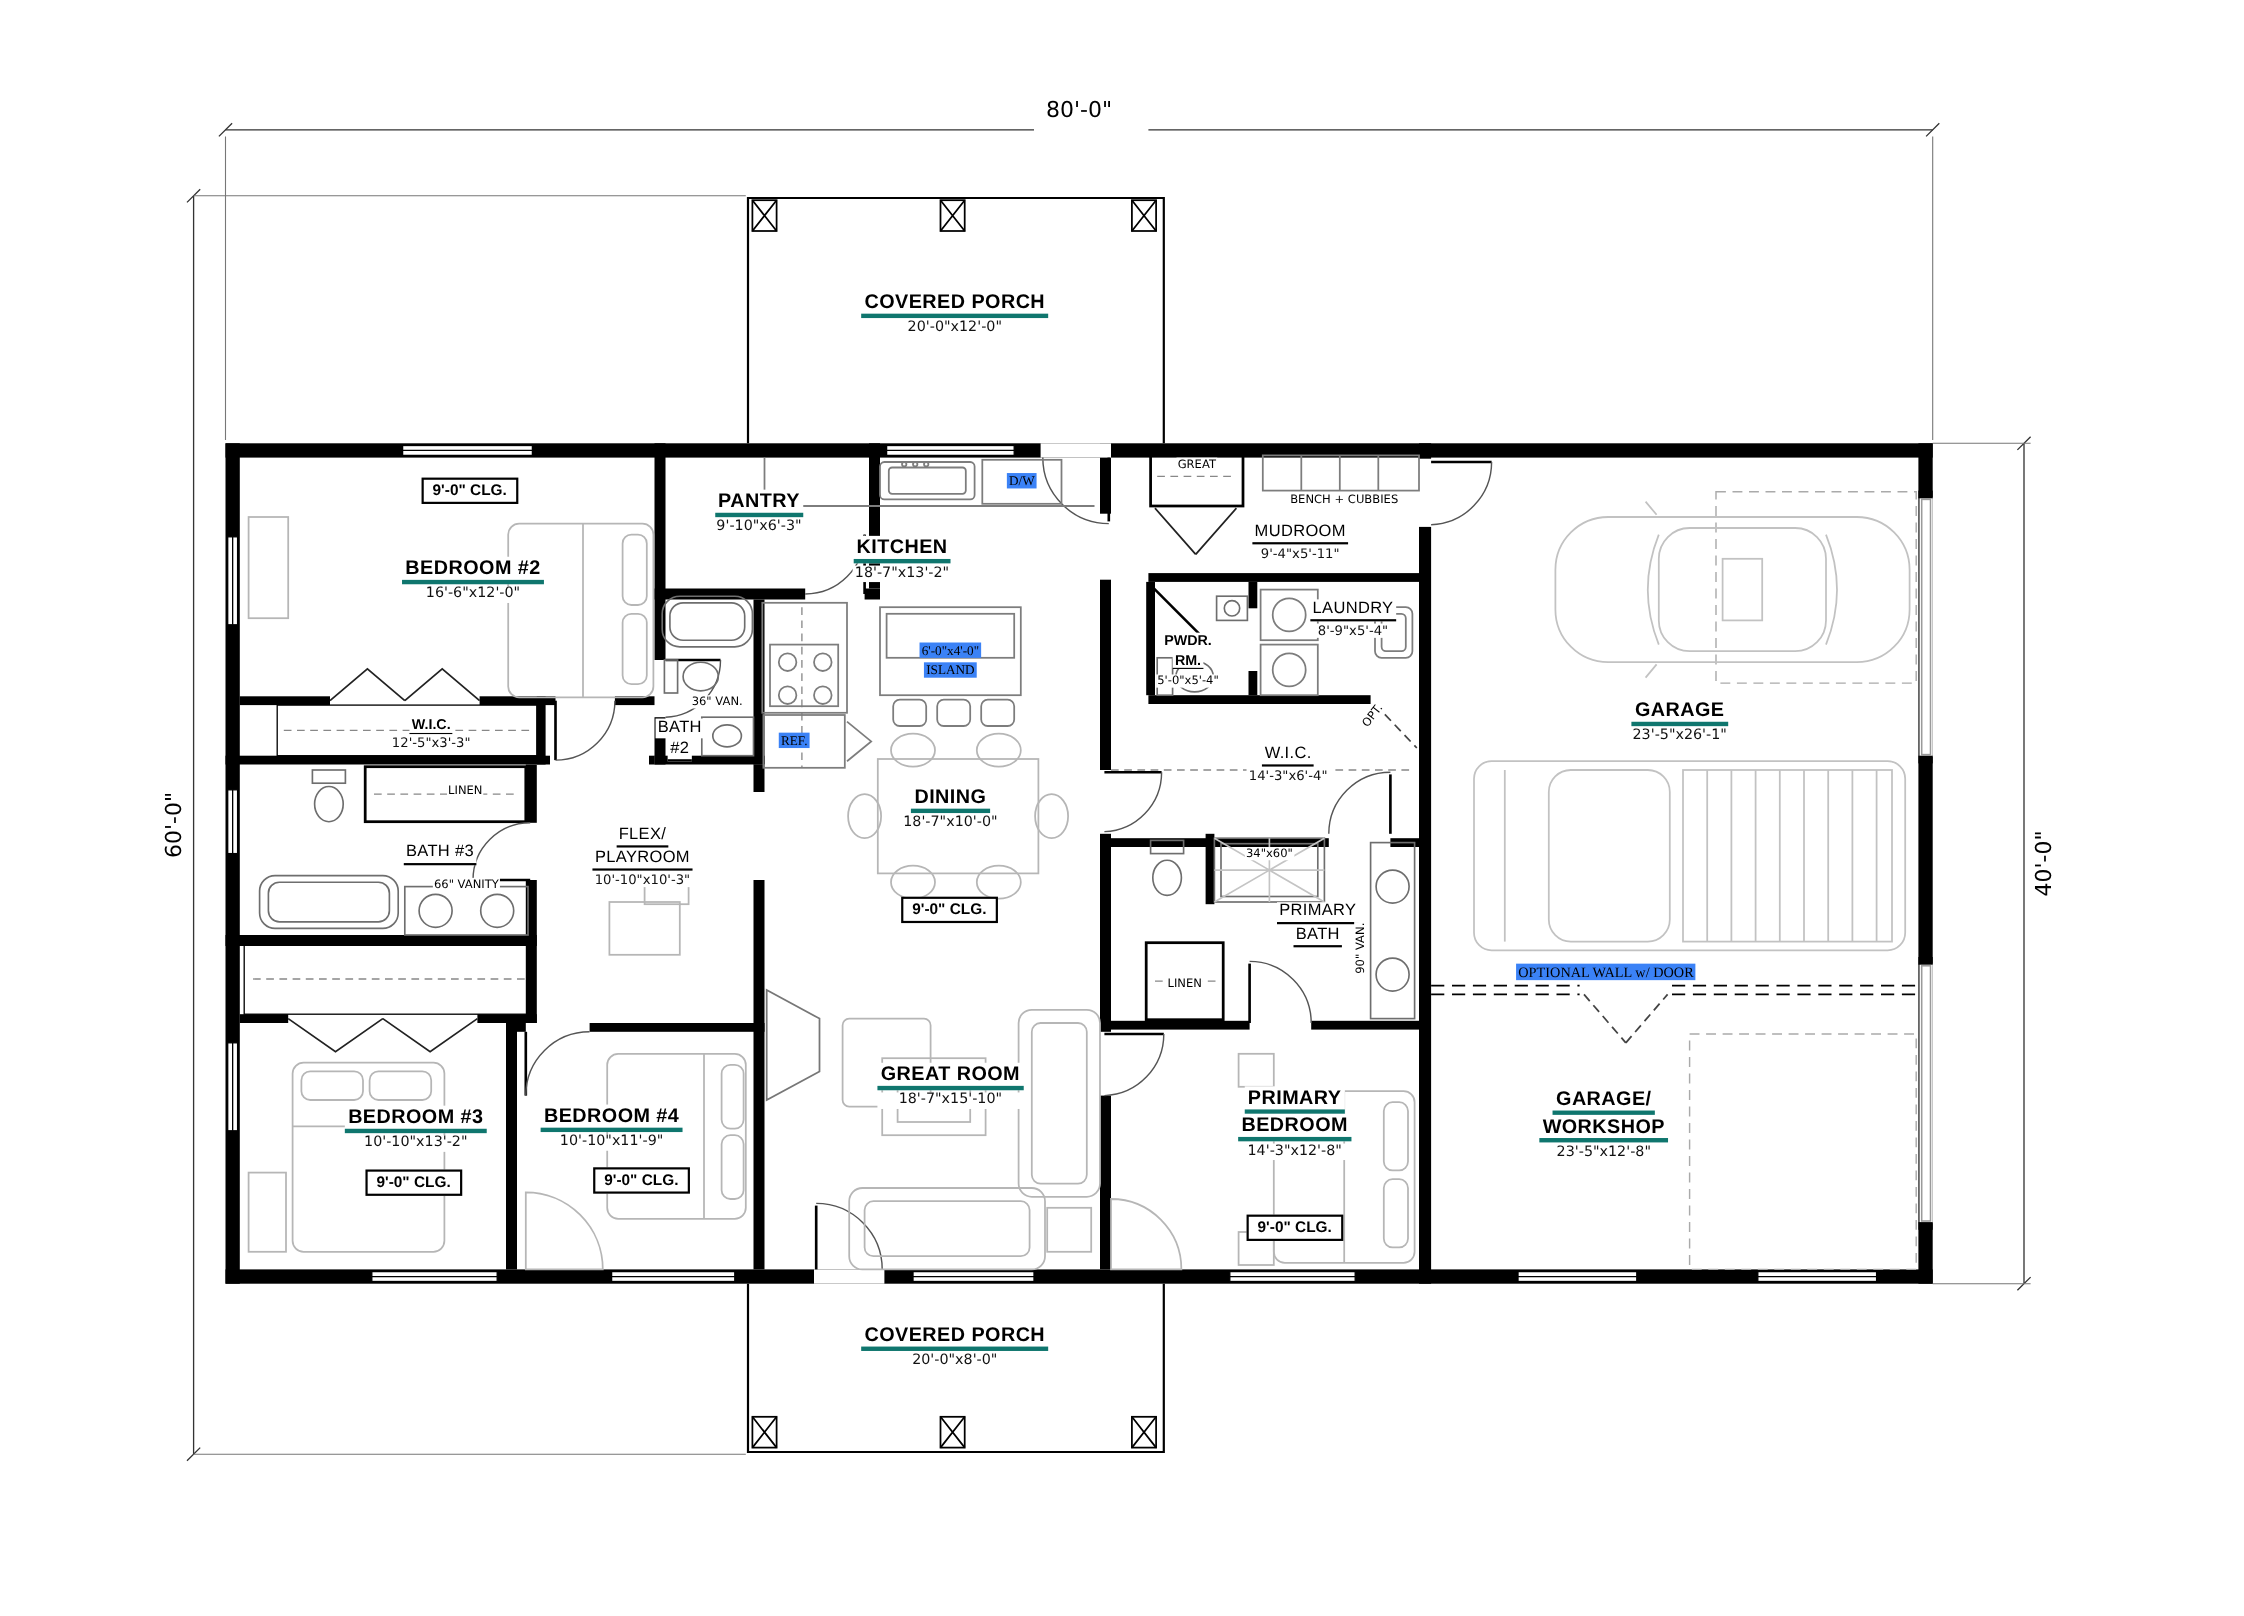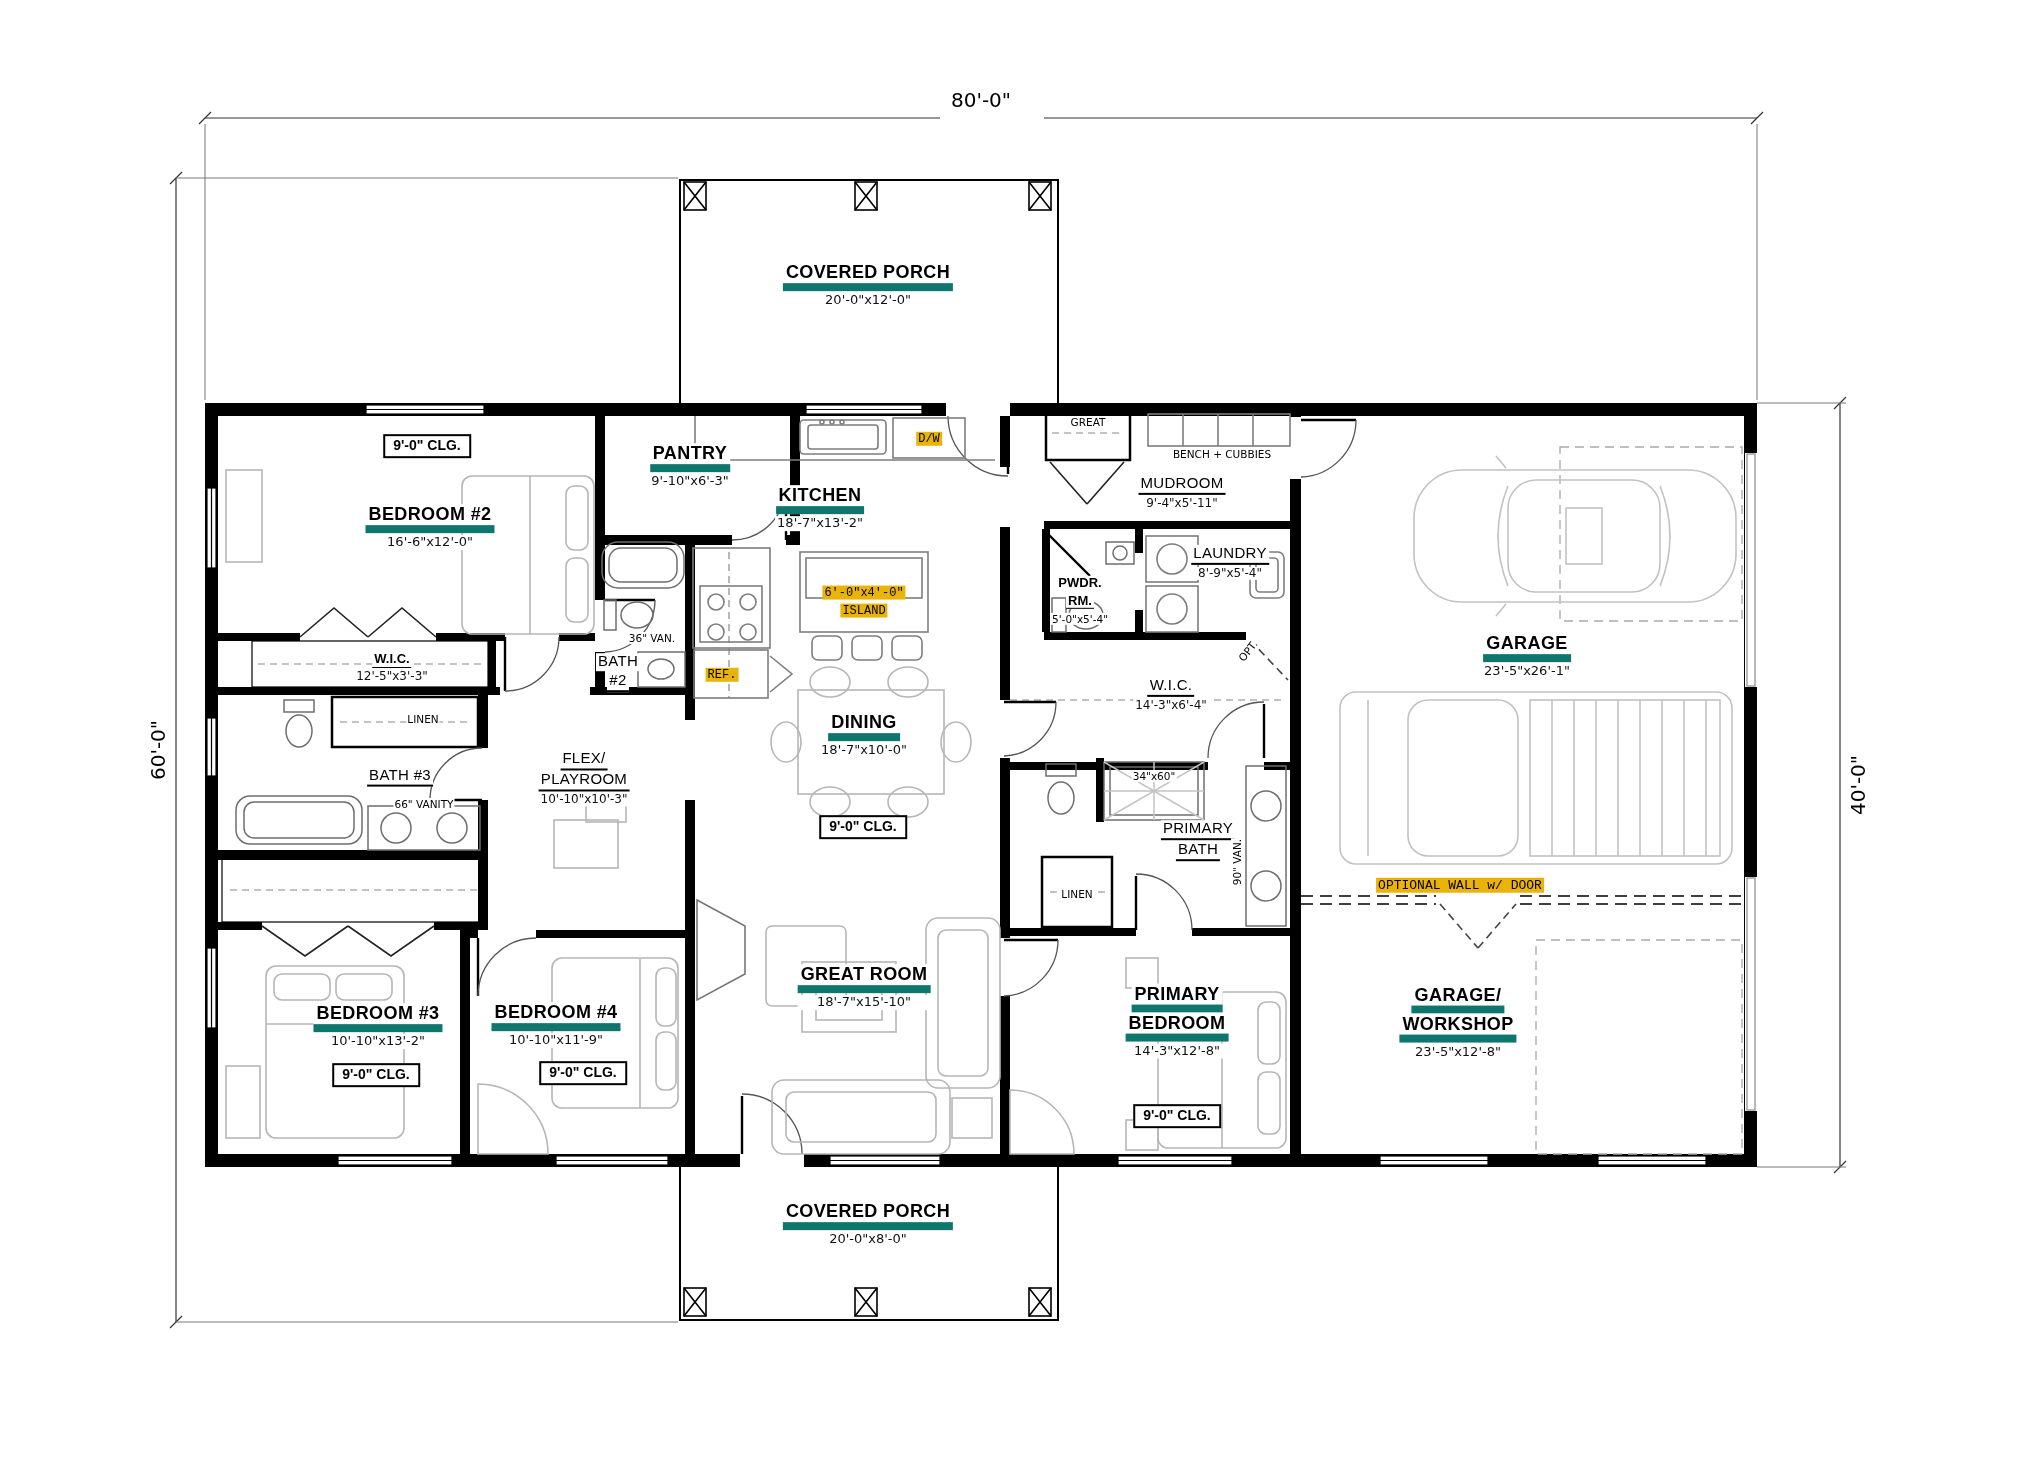--- a/index.html
+++ b/index.html
@@ -4,30 +4,30 @@
 <style>
   html,body{margin:0;padding:0;background:#fff}
   #plan{position:relative;width:2040px;height:1469px;background:#fff;
         font-family:"Liberation Sans",sans-serif;overflow:hidden;color:#000}
   #plan > svg{position:absolute;left:0;top:0}
   .lbl{position:absolute;transform:translate(-50%,-50%);text-align:center;
        line-height:1.12;white-space:nowrap;color:#000;z-index:5}
   .rot{transform:translate(-50%,-50%) rotate(-90deg)}
   .rot52{transform:translate(-50%,-50%) rotate(-52deg)}
   .name{display:inline-block;font-weight:bold;font-size:18px;letter-spacing:.4px;
-        border-bottom:8px solid #0f766e;background:#fff;padding:0 3px 1px}
+        border-bottom:4px solid #0f766e;background:#fff;padding:0 3px 1px}
   .name-md{display:inline-block;font-weight:normal;font-size:15px;letter-spacing:.3px;
         border-bottom:2px solid #000;background:#fff;padding:0 2px 1px}
   .name-sm{display:inline-block;font-weight:bold;font-size:13px;
         border-bottom:1.5px solid #000;background:#fff;padding:0 2px}
   .dims{display:block;font-family:"DejaVu Sans",sans-serif;font-size:13px;
         color:#111;background:#fff;margin-top:2px;padding:0 2px}
   .clg{display:inline-block;border:2px solid #000;background:#fff;font-weight:bold;
        font-size:14px;padding:2px 8px}
-  .small{font-family:Liberation Mono, monospace;font-size:12px;background:#eab308;padding:0 2px}
+  .small{font-family:Liberation Serif, serif;font-size:12px;background:#3b82f6;padding:0 2px}
   .tiny{font-family:"DejaVu Sans",sans-serif;font-size:10.5px;background:#fff;padding:0 1px}
   .dim-text{font-family:"DejaVu Sans",sans-serif;font-size:20px;background:#fff;padding:0 8px}
 </style>
 </head>
 <body>
 
 <div id="plan">
 
 <svg viewBox="0 0 2040 1469" width="2040" height="1469" xmlns="http://www.w3.org/2000/svg">
 

